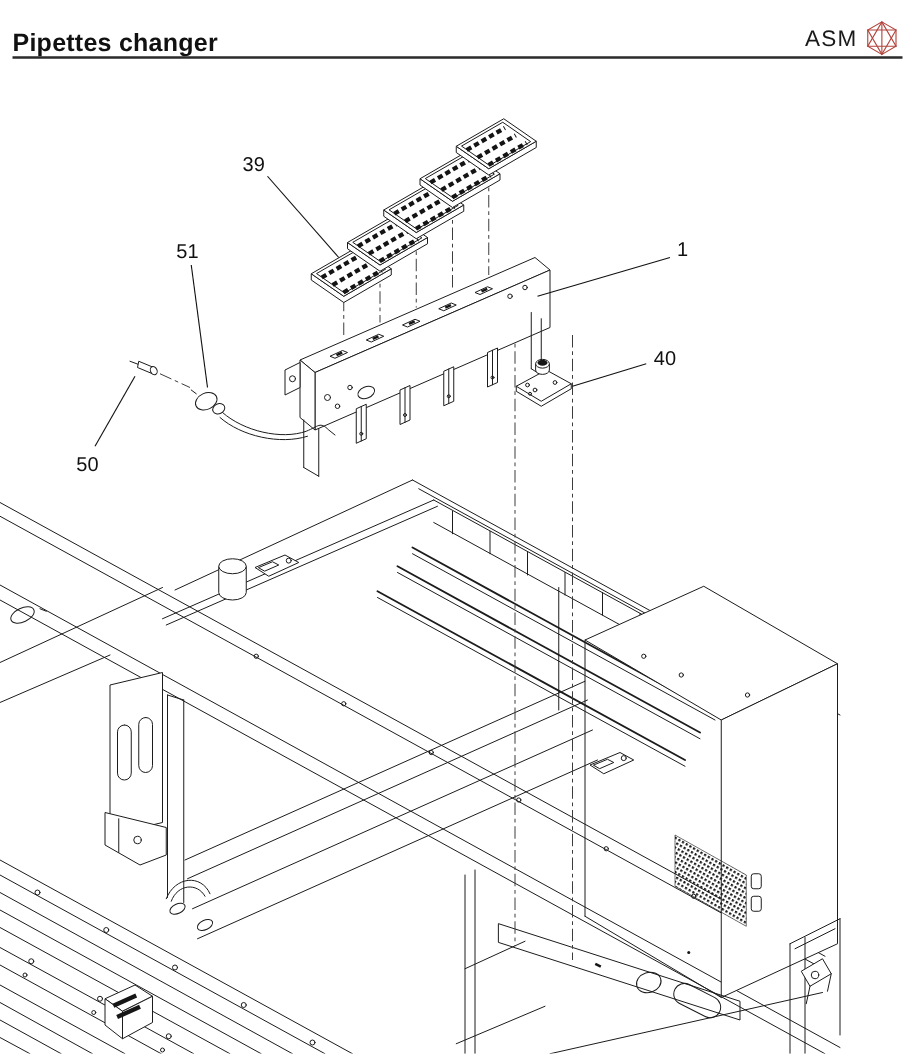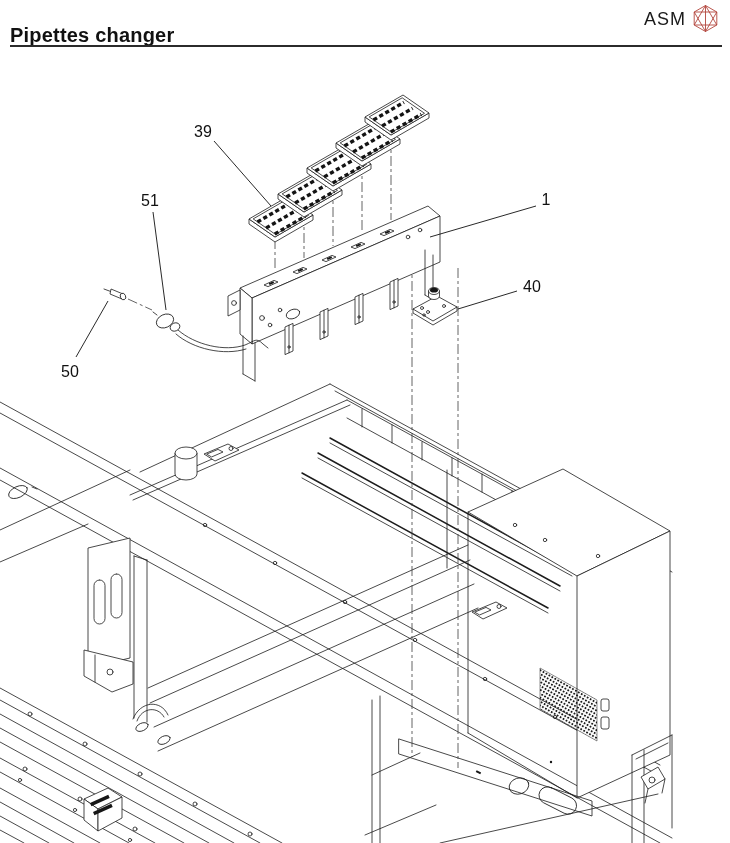--- a/index.html
+++ b/index.html
@@ -1,20 +1,20 @@
 <!DOCTYPE html>
 <html><head>
 <meta charset="utf-8">
 <style>
   html,body{margin:0;padding:0;background:#fff;width:730px;height:843px;overflow:hidden;}
   #page{position:relative;width:730px;height:843px;background:#fff;font-family:"Liberation Sans",sans-serif;}
   #hdr{position:absolute;left:0;top:0;width:730px;}
   #title{position:absolute;left:10px;top:24px;font-size:20px;font-weight:bold;color:#111;letter-spacing:.2px;white-space:nowrap;}
   #rule{position:absolute;left:10px;top:45px;width:712px;height:2px;background:#2b2b2b;}
-  #logo{position:absolute;right:8px;top:4px;display:flex;align-items:center;gap:6px;}
+  #logo{position:absolute;right:8px;top:16px;display:flex;align-items:center;gap:6px;}
   #logo-text{font-size:18px;color:#1a1a1a;letter-spacing:1px;}
   svg{position:absolute;left:0;top:0;}
   .ln{fill:none;stroke:#1c1c1c;stroke-width:.8;stroke-linejoin:round;stroke-linecap:round;}
   .fw{fill:#ffffff;stroke:#1c1c1c;stroke-width:.8;stroke-linejoin:round;}
   .fd{fill:#161616;stroke:none;}
   .thk{stroke-width:1.5;}
   .dd{fill:none;stroke:#3c3c3c;stroke-width:.8;stroke-dasharray:10 3 3 3;}
   .ldr{fill:none;stroke:#111;stroke-width:.9;}
   .rowdash{fill:none;stroke:#141414;stroke-width:3.4;stroke-dasharray:4.2 2.7;}
   .callout{font-family:"Liberation Sans",sans-serif;font-size:16px;fill:#111;text-anchor:middle;}

